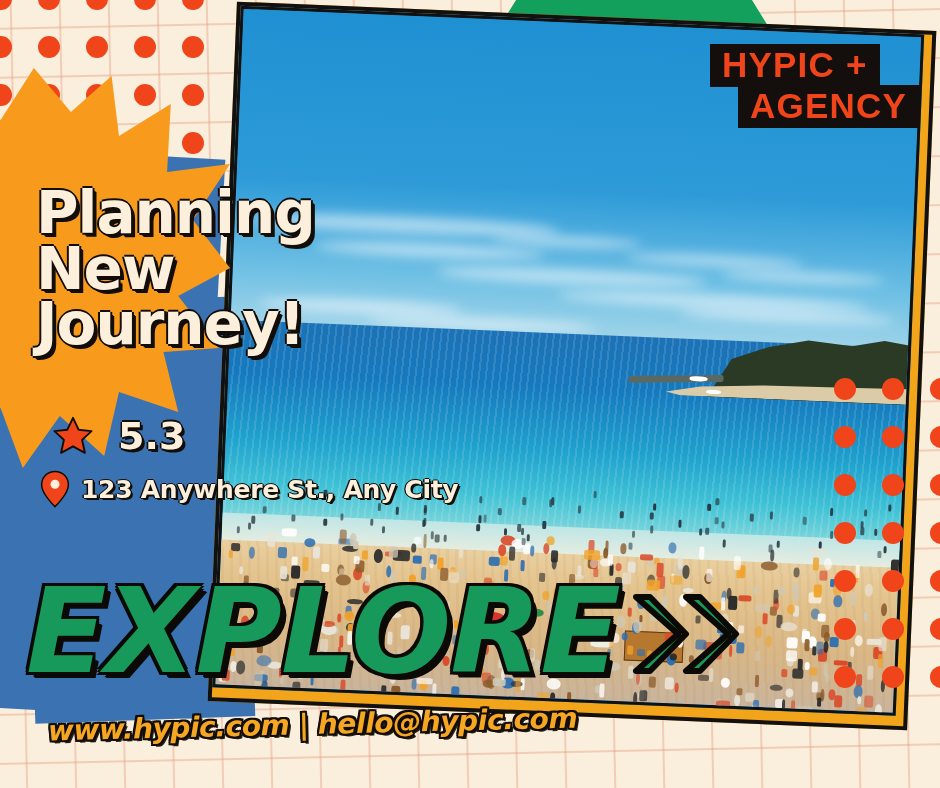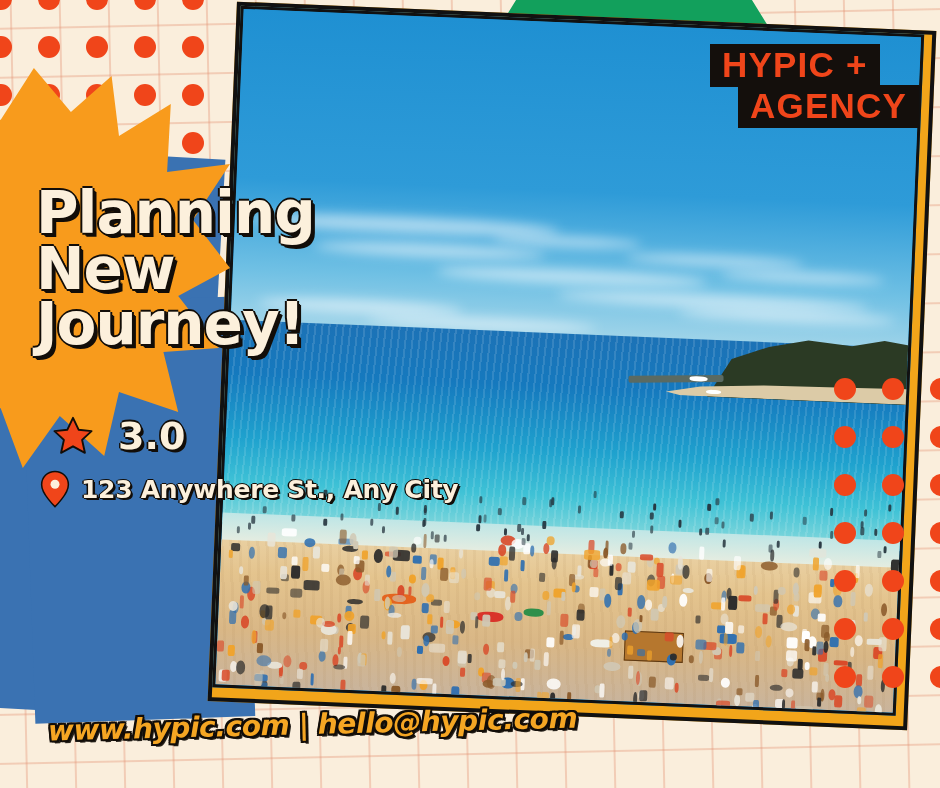--- a/index.html
+++ b/index.html
@@ -776,29 +776,40 @@
 
   <div id="hypic-badge">
     <div class="badge-line">HYPIC +</div>
     <div class="badge-line badge-l2">AGENCY</div>
   </div>
 
   <div id="subrow">
     <svg class="star-svg" viewBox="0 0 24 24">
       <path d="M12 1.6 L15.2 8.4 L22.6 9.2 L17.2 14.2 L18.8 21.6 L12 17.9 L5.2 21.6 L6.8 14.2 L1.4 9.2 L8.8 8.4 Z" fill="#F0451A" stroke="#120D08" stroke-width="1.1" stroke-linejoin="round"></path>
     </svg>
-    <span class="rating">3.0</span>
+    <span class="rating">5.3</span>
   </div>
 
   <div id="addrrow">
     <svg class="pin-svg" viewBox="0 0 24 30">
       <path d="M12 .9 C5.9.9 1.3 5.5 1.3 11.5 C1.3 19 12 29.1 12 29.1 S22.7 19 22.7 11.5 C22.7 5.5 18.1.9 12 .9 Z" fill="#F0451A" stroke="#120D08" stroke-width="1.2"></path>
       <circle cx="12" cy="11.2" r="3.6" fill="#FCF0DC"></circle>
     </svg>
     <span class="address">123 Anywhere St., Any City</span>
   </div>
 
+  <div id="explore">
+    <span class="explore-word">EXPLORE</span>
+    <span class="chevs">
+      <svg class="chev" viewBox="0 0 62 86">
+        <path d="M8 6 L50 43 L8 80 L22 80 L58 43 L22 6 Z" fill="#17995B" stroke="#0C0A06" stroke-width="6" stroke-linejoin="round"></path>
+      </svg>
+      <svg class="chev" viewBox="0 0 62 86">
+        <path d="M8 6 L50 43 L8 80 L22 80 L58 43 L22 6 Z" fill="#17995B" stroke="#0C0A06" stroke-width="6" stroke-linejoin="round"></path>
+      </svg>
+    </span>
+  </div>
 
   <div id="footer">
     <span class="footer-text">www.hypic.com | hello@hypic.com</span>
   </div>
 
 </div>
 
 </body></html>

